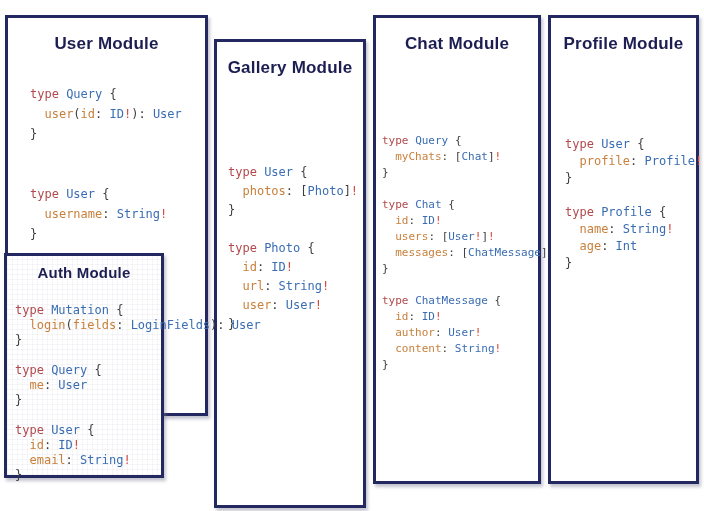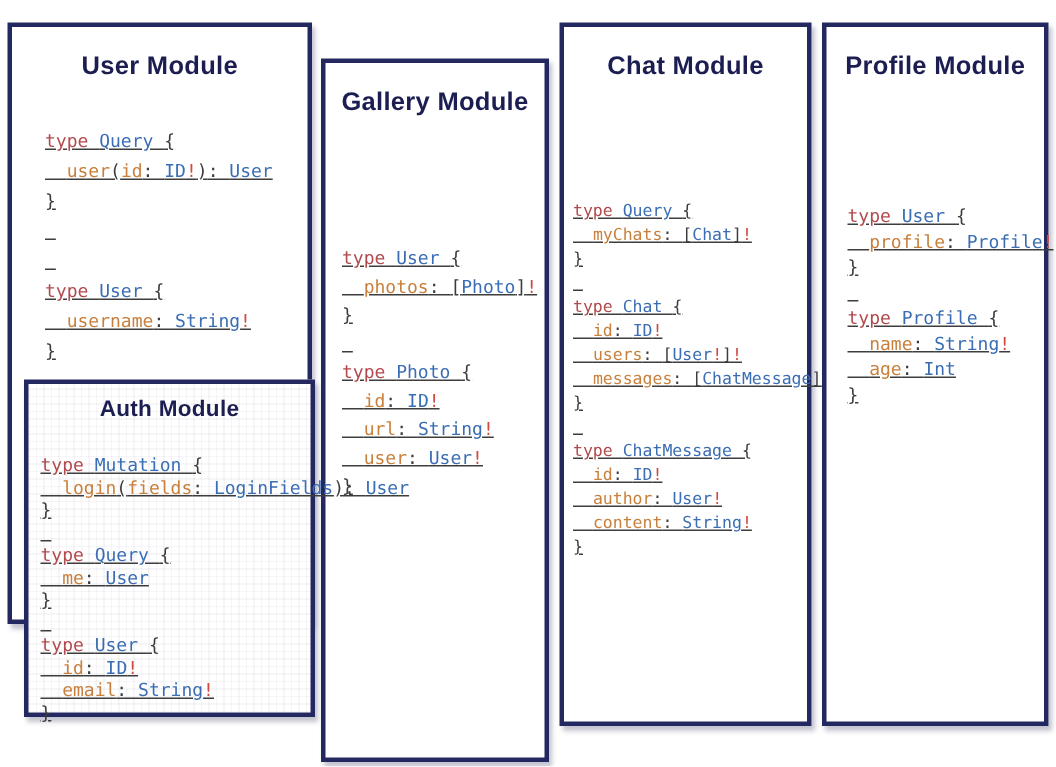--- a/index.html
+++ b/index.html
@@ -9,40 +9,40 @@
   }
   .panel{
     position:absolute;box-sizing:border-box;background:#ffffff;
     border:3px solid #242861;
     box-shadow:2px 3px 3px rgba(125,125,150,0.45);
   }
   #panel-user   {left:5px;  top:15px;  width:203px; height:401px;}
   #panel-gallery{left:214px;top:15px;  width:152px; height:469px;margin-top:24px;}
   #panel-chat   {left:373px;top:15px;  width:168px; height:469px;padding-left:16px;}
   #panel-profile{left:548px;top:15px;  width:151px; height:469px;}
-  #panel-auth   {left:16px;  top:253px; width:194px; height:225px; z-index:2;
+  #panel-auth   {left:4px;  top:253px; width:160px; height:225px; z-index:2;
     background-image:
       repeating-linear-gradient(0deg,  rgba(90,90,130,0.055) 0 1px, transparent 1px 5px),
       repeating-linear-gradient(90deg, rgba(90,90,130,0.055) 0 1px, transparent 1px 5px);
   }
   .panel-title{
     position:absolute;left:0;right:0;top:16px;text-align:center;
     font-weight:bold;font-size:17px;letter-spacing:0.2px;color:#1c1e52;
   }
   #panel-auth .panel-title{top:8px;font-size:15px;}
   .code{
     position:absolute;white-space:pre;
     font-family:"DejaVu Sans Mono",monospace;color:#3d3d3d;
   }
   #panel-user    .code{left:22px;top:66px; font-size:12px; line-height:20px;}
   #panel-gallery .code{left:11px;top:121px;font-size:12px; line-height:19px;}
   #panel-chat    .code{left:6px; top:115px;font-size:11px; line-height:16px;}
   #panel-profile .code{left:14px;top:118px;font-size:12px; line-height:17px;}
   #panel-auth    .code{left:8px; top:47px; font-size:12px;line-height:15px;}
-  .cl{white-space:pre;text-decoration:underline;}
+  .cl{white-space:pre;}
   .tk-kw  {color:#b2494d;}
   .tk-ty  {color:#3a6db4;}
   .tk-fld {color:#c8803c;}
   .tk-bang{color:#cf4a3f;}
   .tk-pn  {color:#3d3d3d;}
 </style>
 </head>
 <body>
 
 <div class="stage">

